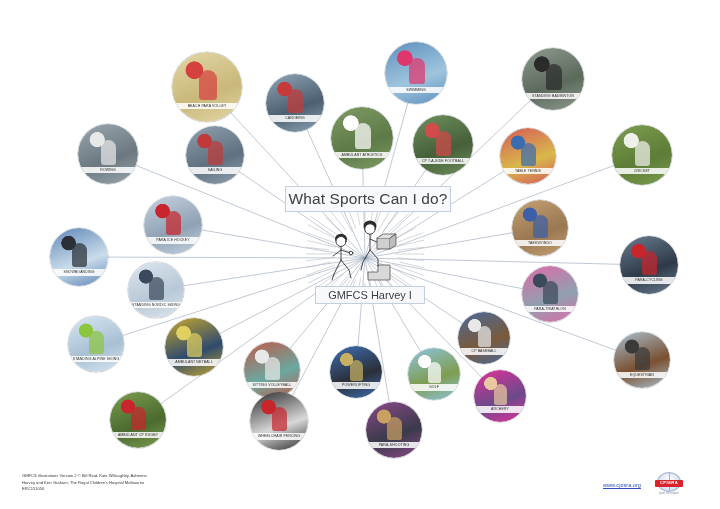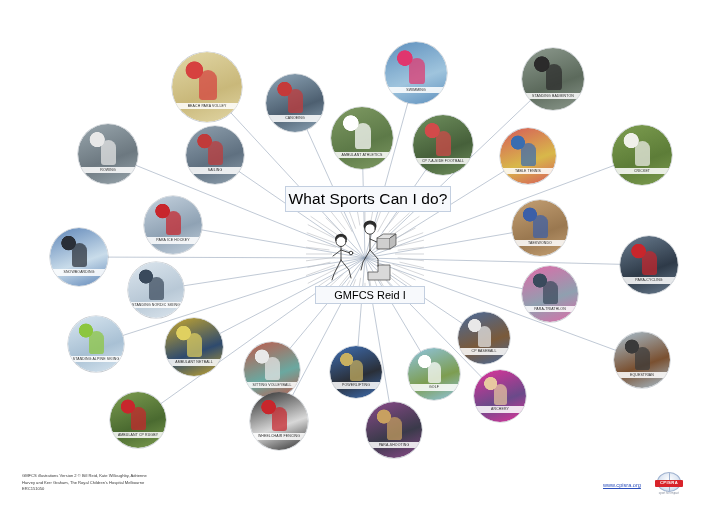--- a/index.html
+++ b/index.html
@@ -78,21 +78,21 @@
     left: 306px; top: 212px;
     width: 118px; height: 80px;
   }
   .sunburst { position: absolute; inset: 0; }
 
   
   .title-box {
     position: absolute;
     background: #f7f9fc;
     border: 1px solid #c3cfe0;
-    color: #000000;
+    color: #404040;
     display: flex; align-items: center; justify-content: center;
     white-space: nowrap;
   }
   #title-main {
     left: 285px; top: 186px;
     width: 166px; height: 26px;
     font-size: 15.5px;
     letter-spacing: .1px;
   }
   #title-level {
@@ -389,21 +389,21 @@
         <path d="M64 27 L73 31"></path>
         <path d="M64 38 L57 50 L55 58 M64 38 L72 47 L72 54"></path>
       </g>
       <rect x="71" y="26" width="13" height="11" fill="#cfcfcf" stroke="#444" stroke-width="0.8"></rect>
       <path d="M71 26 L77.5 22 L90 22 L84 26" fill="#e2e2e2" stroke="#444" stroke-width="0.7"></path>
       <path d="M84 26 L90 22 L90 33 L84 37" fill="#bdbdbd" stroke="#444" stroke-width="0.7"></path>
     </svg>
   </div>
 
   <div class="title-box" id="title-main">What Sports Can I do?</div>
-  <div class="title-box" id="title-level">GMFCS Reid I</div>
+  <div class="title-box" id="title-level">GMFCS Harvey I</div>
 
   <div class="footer-left">
     <div>GMFCS illustrations Version 2 © Bill Reid, Kate Willoughby, Adrienne</div>
     <div>Harvey and Kerr Graham, The Royal Children's Hospital Melbourne</div>
     <div>ERC151050</div>
   </div>
   <a class="footer-link" href="#">www.cpisra.org</a>
   <div class="footer-logo">
     <div class="logo" style="width:28px;height:24px;">
       <div class="globe" style="left:2px;width:24px;height:20px;"></div>

